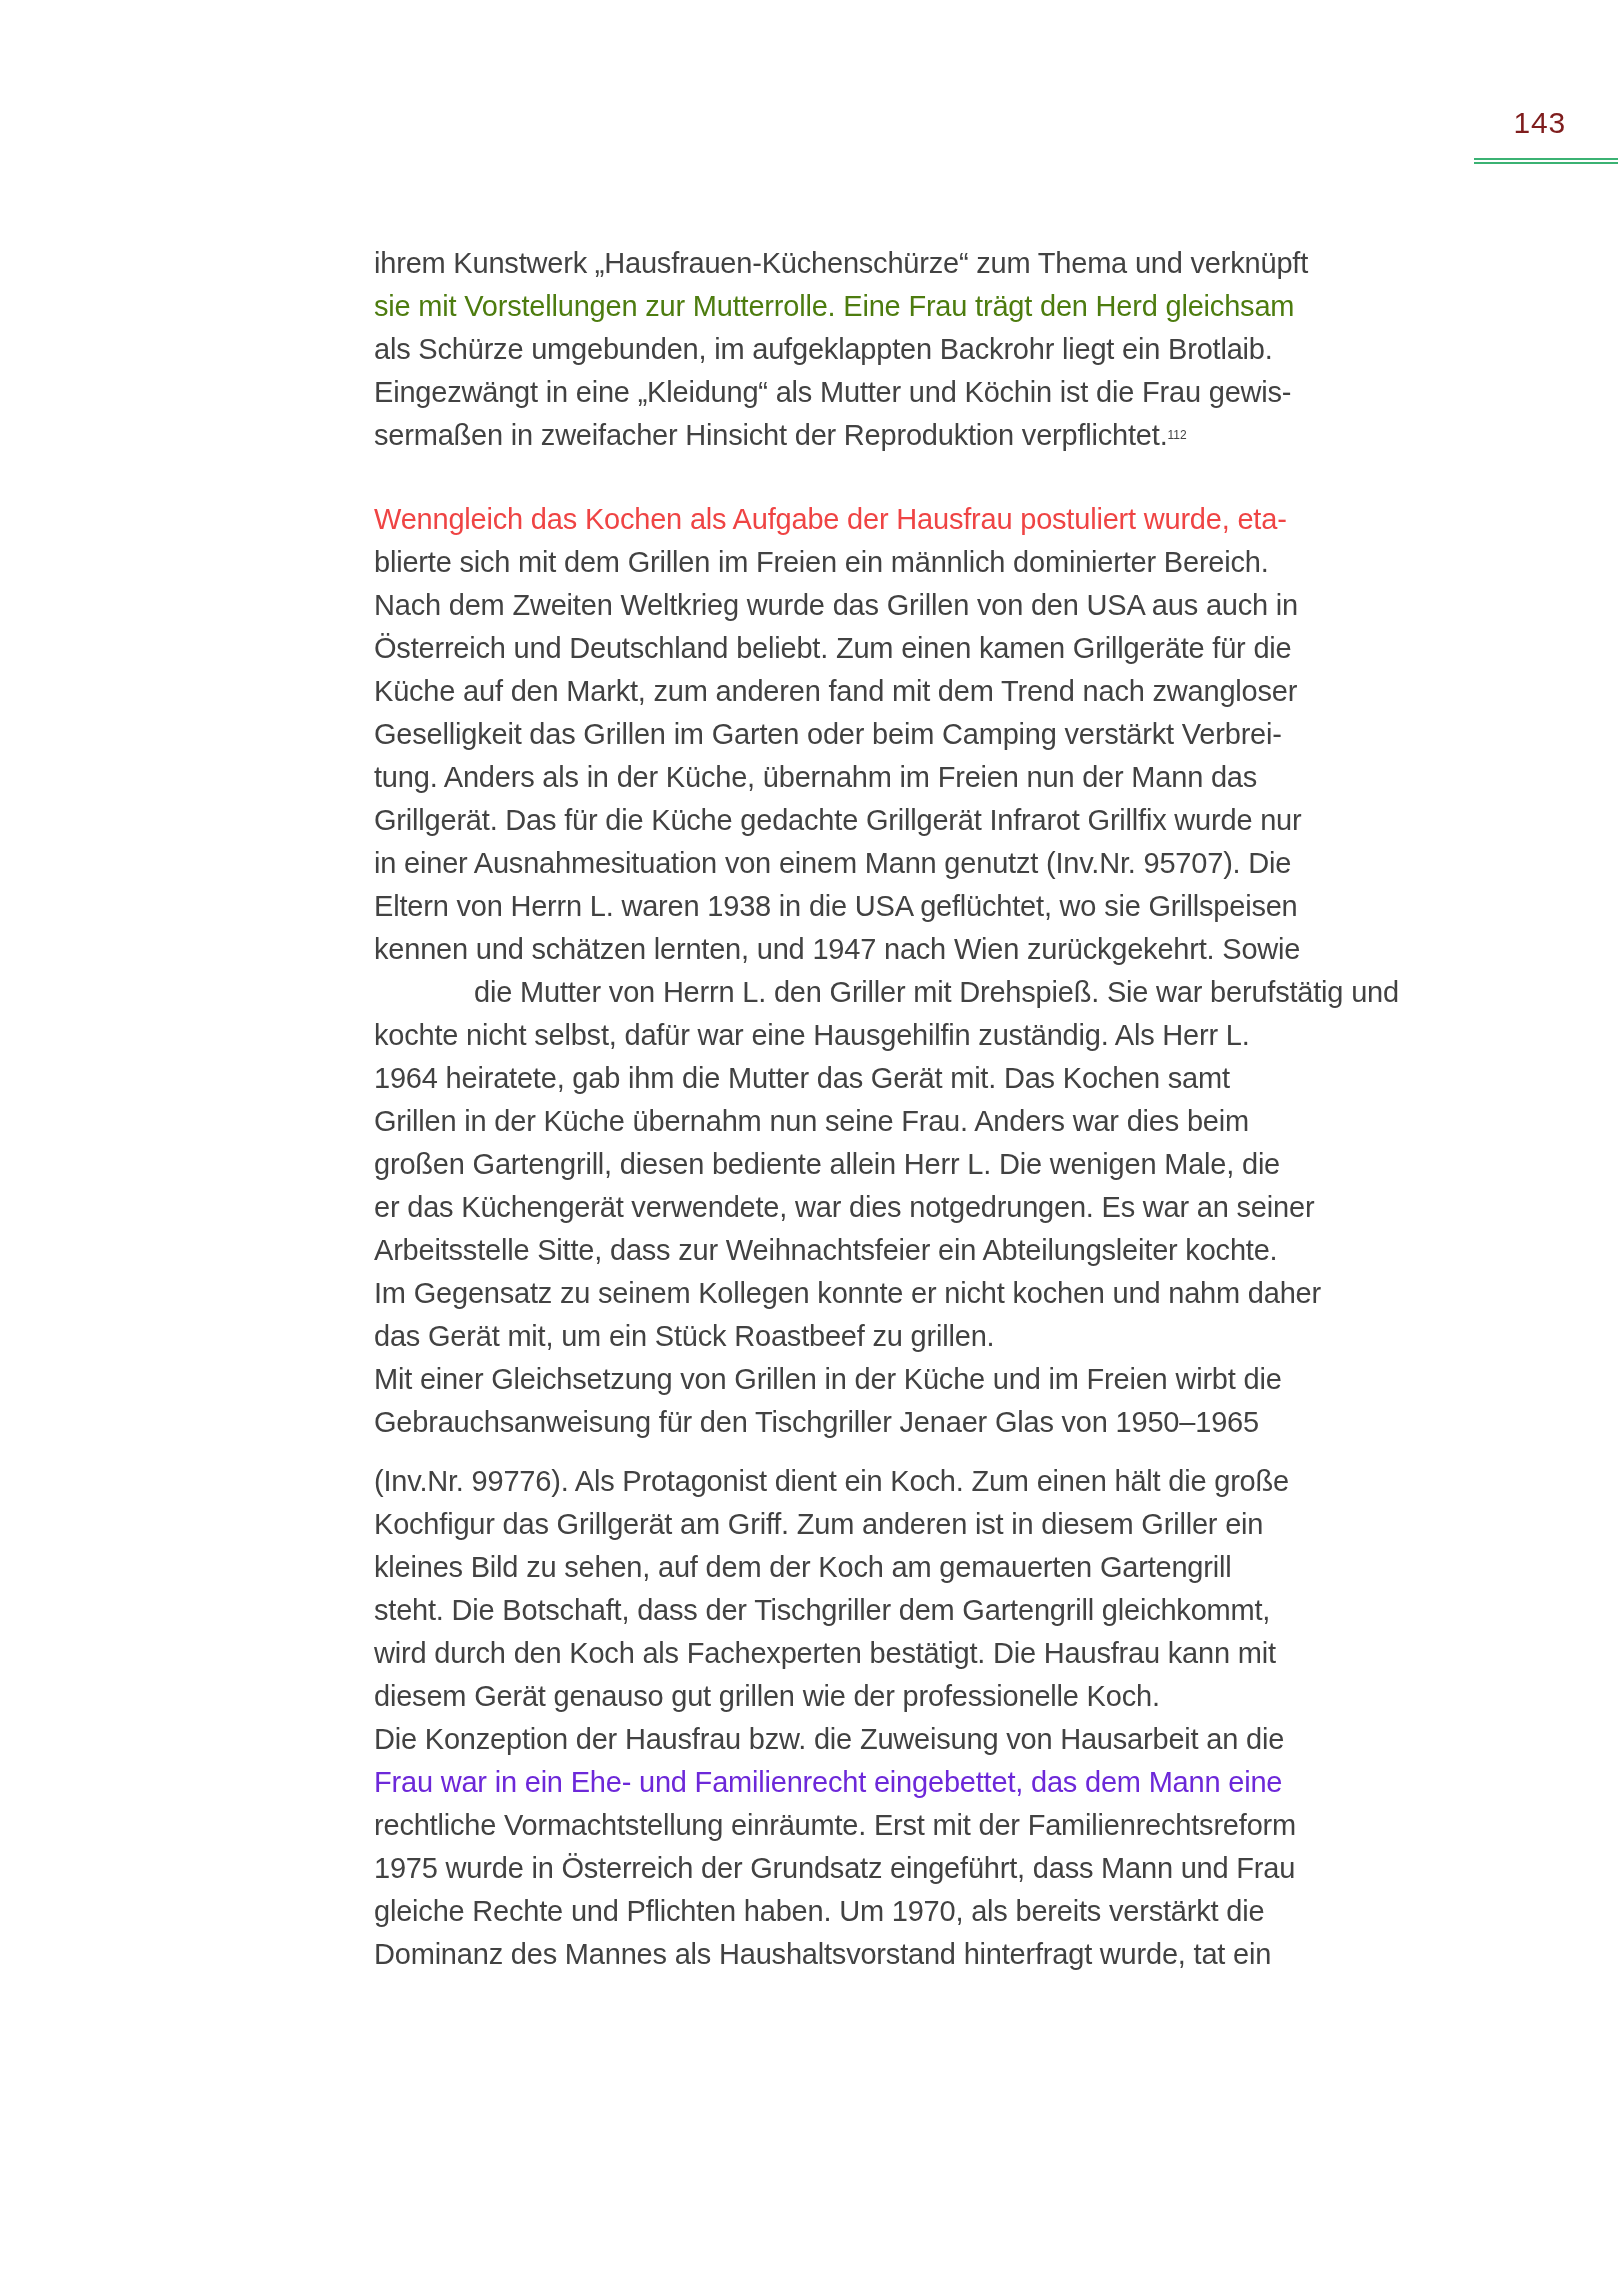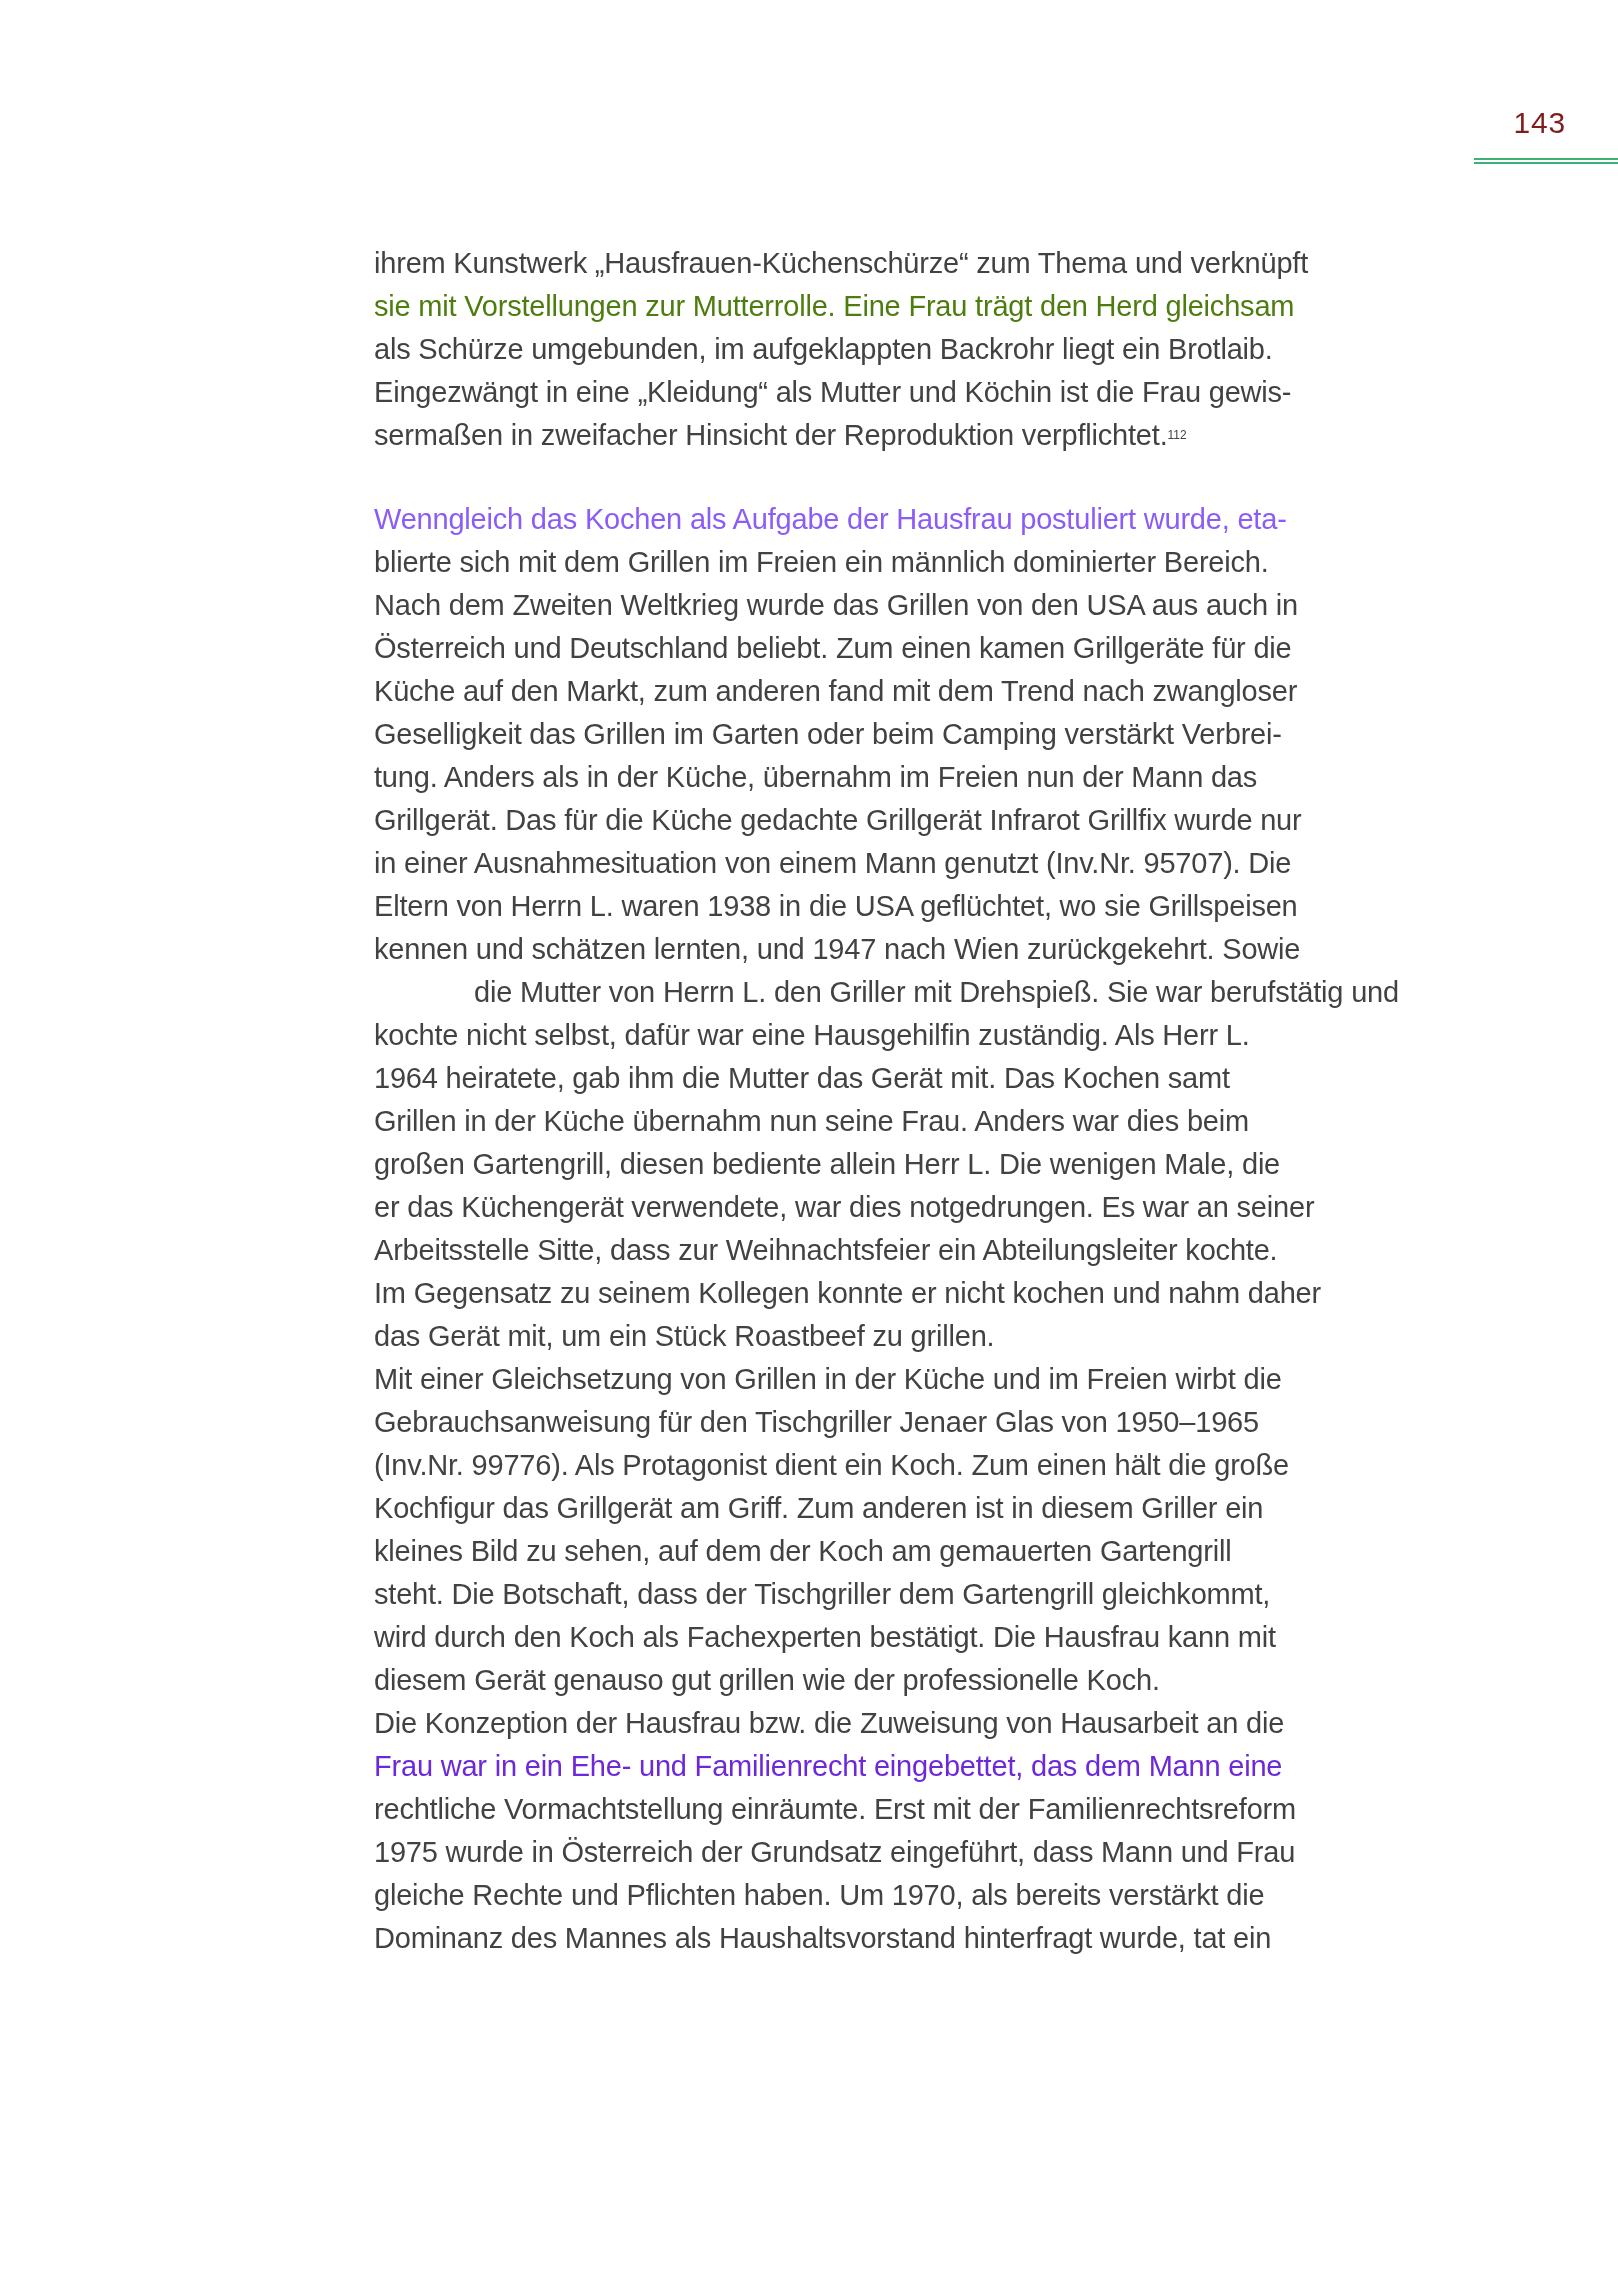--- a/index.html
+++ b/index.html
@@ -79,21 +79,21 @@
 
 <div class="text-column">
     <div class="paragraph gap-after">
       <div class="line" style="color: rgb(66, 66, 66);">ihrem Kunstwerk „Hausfrauen-Küchenschürze“ zum Thema und verknüpft</div>
       <div class="line" style="color: #4d7c0f;">sie mit Vorstellungen zur Mutterrolle. Eine Frau trägt den Herd gleichsam</div>
       <div class="line" style="color: rgb(66, 66, 66);">als Schürze umgebunden, im aufgeklappten Backrohr liegt ein Brotlaib.</div>
       <div class="line" style="color: rgb(66, 66, 66);">Eingezwängt in eine „Kleidung“ als Mutter und Köchin ist die Frau gewis-</div>
       <div class="line" style="color: rgb(66, 66, 66);">sermaßen in zweifacher Hinsicht der Reproduktion verpflichtet.<sup>112</sup></div>
     </div>
     <div class="paragraph">
-      <div class="line" style="color: #8b5cf6;">Wenngleich das Kochen als Aufgabe der Hausfrau postuliert wurde, eta-</div>
+      <div class="line" style="color: #ef4444;">Wenngleich das Kochen als Aufgabe der Hausfrau postuliert wurde, eta-</div>
       <div class="line" style="color: rgb(66, 66, 66);">blierte sich mit dem Grillen im Freien ein männlich dominierter Bereich.</div>
       <div class="line" style="color: rgb(66, 66, 66);">Nach dem Zweiten Weltkrieg wurde das Grillen von den USA aus auch in</div>
       <div class="line" style="color: rgb(66, 66, 66);">Österreich und Deutschland beliebt. Zum einen kamen Grillgeräte für die</div>
       <div class="line" style="color: rgb(66, 66, 66);">Küche auf den Markt, zum anderen fand mit dem Trend nach zwangloser</div>
       <div class="line" style="color: rgb(66, 66, 66);">Geselligkeit das Grillen im Garten oder beim Camping verstärkt Verbrei-</div>
       <div class="line" style="color: rgb(66, 66, 66);">tung. Anders als in der Küche, übernahm im Freien nun der Mann das</div>
       <div class="line" style="color: rgb(66, 66, 66);">Grillgerät. Das für die Küche gedachte Grillgerät Infrarot Grillfix wurde nur</div>
       <div class="line" style="color: rgb(66, 66, 66);">in einer Ausnahmesituation von einem Mann genutzt (Inv.Nr. 95707). Die</div>
       <div class="line" style="color: rgb(66, 66, 66);">Eltern von Herrn L. waren 1938 in die USA geflüchtet, wo sie Grillspeisen</div>
       <div class="line" style="color: rgb(66, 66, 66);">kennen und schätzen lernten, und 1947 nach Wien zurückgekehrt. Sowie</div>
@@ -103,21 +103,21 @@
       <div class="line" style="color: rgb(66, 66, 66);">Grillen in der Küche übernahm nun seine Frau. Anders war dies beim</div>
       <div class="line" style="color: rgb(66, 66, 66);">großen Gartengrill, diesen bediente allein Herr L. Die wenigen Male, die</div>
       <div class="line" style="color: rgb(66, 66, 66);">er das Küchengerät verwendete, war dies notgedrungen. Es war an seiner</div>
       <div class="line" style="color: rgb(66, 66, 66);">Arbeitsstelle Sitte, dass zur Weihnachtsfeier ein Abteilungsleiter kochte.</div>
       <div class="line" style="color: rgb(66, 66, 66);">Im Gegensatz zu seinem Kollegen konnte er nicht kochen und nahm daher</div>
       <div class="line" style="color: rgb(66, 66, 66);">das Gerät mit, um ein Stück Roastbeef zu grillen.</div>
     </div>
     <div class="paragraph">
       <div class="line" style="color: rgb(66, 66, 66);">Mit einer Gleichsetzung von Grillen in der Küche und im Freien wirbt die</div>
       <div class="line" style="color: rgb(66, 66, 66);">Gebrauchsanweisung für den Tischgriller Jenaer Glas von 1950–1965</div>
-      <div class="line" style="color: rgb(66, 66, 66);">(Inv.Nr. 99776). Als Protagonist dient ein Koch. Zum einen hält die große</div>
+      <div class="line" style="color: rgb(66, 66, 66); margin-top: 16px;">(Inv.Nr. 99776). Als Protagonist dient ein Koch. Zum einen hält die große</div>
       <div class="line" style="color: rgb(66, 66, 66);">Kochfigur das Grillgerät am Griff. Zum anderen ist in diesem Griller ein</div>
       <div class="line" style="color: rgb(66, 66, 66);">kleines Bild zu sehen, auf dem der Koch am gemauerten Gartengrill</div>
       <div class="line" style="color: rgb(66, 66, 66);">steht. Die Botschaft, dass der Tischgriller dem Gartengrill gleichkommt,</div>
       <div class="line" style="color: rgb(66, 66, 66);">wird durch den Koch als Fachexperten bestätigt. Die Hausfrau kann mit</div>
       <div class="line" style="color: rgb(66, 66, 66);">diesem Gerät genauso gut grillen wie der professionelle Koch.</div>
     </div>
     <div class="paragraph">
       <div class="line" style="color: rgb(66, 66, 66);">Die Konzeption der Hausfrau bzw. die Zuweisung von Hausarbeit an die</div>
       <div class="line" style="color: #6d28d9;">Frau war in ein Ehe- und Familienrecht eingebettet, das dem Mann eine</div>
       <div class="line" style="color: rgb(66, 66, 66);">rechtliche Vormachtstellung einräumte. Erst mit der Familienrechtsreform</div>

